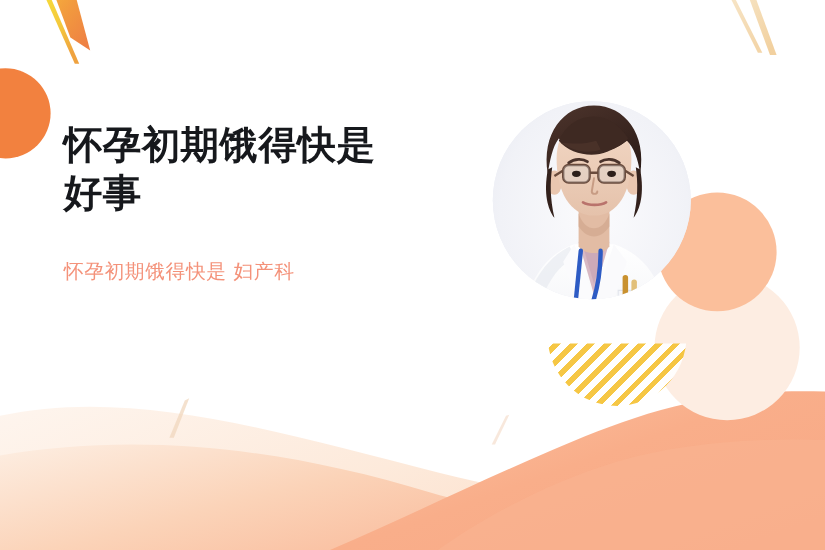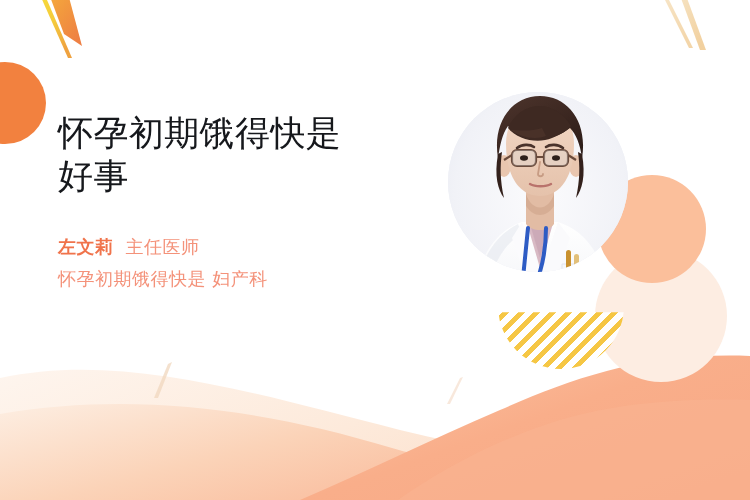--- a/index.html
+++ b/index.html
@@ -93,21 +93,21 @@
 
   
   .content {
     position:absolute;
     left:58px; top:112px;
     width:360px;
   }
   .headline {
     font-size:35px;
     line-height:1.22;
-    font-weight:400;
+    font-weight:700;
     color:#16181C;
     letter-spacing:.4px;
     white-space:pre-wrap;
     max-width:340px;
   }
   .meta { margin-top:38px; }
   .meta-row-1 {
     display:flex;
     align-items:baseline;
     gap:12px;
@@ -298,21 +298,17 @@
   </div>
 
   <div class="stripe-circle"></div>
 
   <div class="content">
 
     <h1 class="headline">怀孕初期饿得快是
 好事</h1>
 
     <div class="meta">
-      <div class="meta-row-1">
-        <span class="doc-name">左文莉</span>
-        <span class="doc-rank">主任医师</span>
-      </div>
       <div class="doc-affil">怀孕初期饿得快是  妇产科</div>
     </div>
   </div>
 
 </div>
 
 </body></html>

